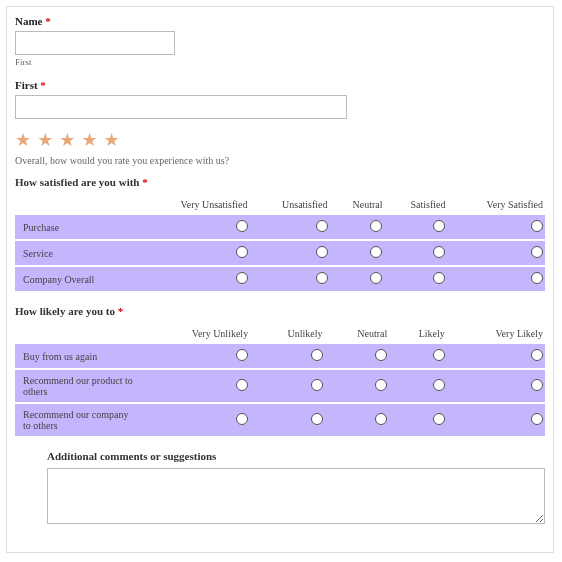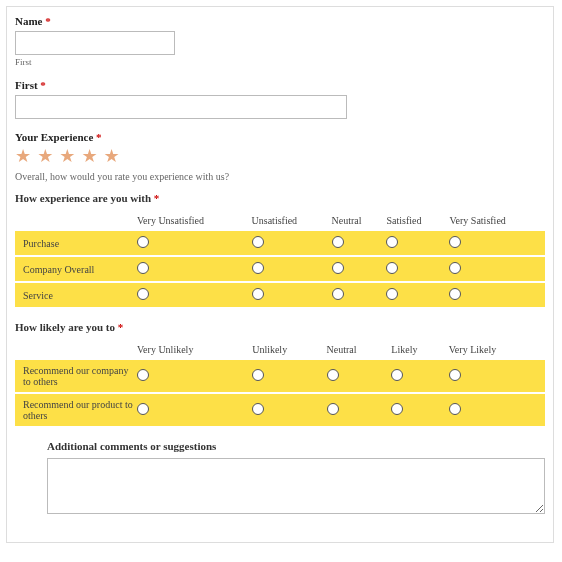--- a/index.html
+++ b/index.html
@@ -42,32 +42,32 @@
 .stars { display: flex; gap: 6px; margin: 4px 0 6px 0; }
 .star { color: #e8a87c; font-size: 18px; line-height: 1; }
 .rating-desc { font-size: 10px; color: #666; }
 .question-label {
   font-weight: bold;
   font-size: 11px;
   margin-bottom: 6px;
 }
 .matrix { width: 100%; border-collapse: collapse; margin-bottom: 14px; }
 .matrix th, .matrix td {
-  text-align: left;
+  text-align: right;
   font-size: 10px;
   padding: 5px 2px;
   font-weight: normal;
   color: #444;
 }
 .matrix th.row-head, .matrix td.row-head {
   text-align: left;
   width: 120px;
   padding-left: 8px;
 }
-.matrix tbody tr { background: #fde047; }
+.matrix tbody tr { background: #c4b5fd; }
 .matrix tbody tr + tr { border-top: 2px solid #fff; }
 .radio-circle {
   width: 12px; height: 12px; border: 1.5px solid #555; border-radius: 50%;
   display: inline-block; background: #fff;
 }
 .comments-section { margin-bottom: 18px; margin-left: 32px; }
 .textarea {
   width: 100%;
   height: 56px;
   border: 1px solid #bbb;
@@ -94,36 +94,32 @@
 
   <div class="email-row">
     <div class="field-label">
       <span>First</span>
       <span class="required">*</span>
     </div>
     <input class="text-input" type="text" style="">
   </div>
 
   <div class="rating-section">
-    <div class="field-label">
-      <span>Your Experience</span>
-      <span class="required">*</span>
-    </div>
     <div class="stars">
       <span class="star">★</span>
       <span class="star">★</span>
       <span class="star">★</span>
       <span class="star">★</span>
       <span class="star">★</span>
     </div>
     <div class="rating-desc">Overall, how would you rate you experience with us?</div>
   </div>
 
   <div class="question-label">
-    <span>How experience are you with</span>
+    <span>How satisfied are you with</span>
     <span class="required">*</span>
   </div>
   <table class="matrix">
     <thead>
       <tr>
         <th class="row-head"></th>
         <th>Very Unsatisfied</th>
         <th>Unsatisfied</th>
         <th>Neutral</th>
         <th>Satisfied</th>
@@ -133,29 +129,29 @@
     <tbody>
       <tr>
         <td class="row-head">Purchase</td>
         <td><span class="radio-circle"></span></td>
         <td><span class="radio-circle"></span></td>
         <td><span class="radio-circle"></span></td>
         <td><span class="radio-circle"></span></td>
         <td><span class="radio-circle"></span></td>
       </tr>
       <tr>
+        <td class="row-head">Service</td>
+        <td><span class="radio-circle"></span></td>
+        <td><span class="radio-circle"></span></td>
+        <td><span class="radio-circle"></span></td>
+        <td><span class="radio-circle"></span></td>
+        <td><span class="radio-circle"></span></td>
+      </tr>
+      <tr>
         <td class="row-head">Company Overall</td>
-        <td><span class="radio-circle"></span></td>
-        <td><span class="radio-circle"></span></td>
-        <td><span class="radio-circle"></span></td>
-        <td><span class="radio-circle"></span></td>
-        <td><span class="radio-circle"></span></td>
-      </tr>
-      <tr>
-        <td class="row-head">Service</td>
         <td><span class="radio-circle"></span></td>
         <td><span class="radio-circle"></span></td>
         <td><span class="radio-circle"></span></td>
         <td><span class="radio-circle"></span></td>
         <td><span class="radio-circle"></span></td>
       </tr>
     </tbody>
   </table>
 
   <div class="question-label">
@@ -168,29 +164,37 @@
         <th class="row-head"></th>
         <th>Very Unlikely</th>
         <th>Unlikely</th>
         <th>Neutral</th>
         <th>Likely</th>
         <th>Very Likely</th>
       </tr>
     </thead>
     <tbody>
       <tr>
+        <td class="row-head">Buy from us again</td>
+        <td><span class="radio-circle"></span></td>
+        <td><span class="radio-circle"></span></td>
+        <td><span class="radio-circle"></span></td>
+        <td><span class="radio-circle"></span></td>
+        <td><span class="radio-circle"></span></td>
+      </tr>
+      <tr>
+        <td class="row-head">Recommend our product to others</td>
+        <td><span class="radio-circle"></span></td>
+        <td><span class="radio-circle"></span></td>
+        <td><span class="radio-circle"></span></td>
+        <td><span class="radio-circle"></span></td>
+        <td><span class="radio-circle"></span></td>
+      </tr>
+      <tr>
         <td class="row-head">Recommend our company to others</td>
-        <td><span class="radio-circle"></span></td>
-        <td><span class="radio-circle"></span></td>
-        <td><span class="radio-circle"></span></td>
-        <td><span class="radio-circle"></span></td>
-        <td><span class="radio-circle"></span></td>
-      </tr>
-      <tr>
-        <td class="row-head">Recommend our product to others</td>
         <td><span class="radio-circle"></span></td>
         <td><span class="radio-circle"></span></td>
         <td><span class="radio-circle"></span></td>
         <td><span class="radio-circle"></span></td>
         <td><span class="radio-circle"></span></td>
       </tr>
     </tbody>
   </table>
 
   <div class="comments-section">

